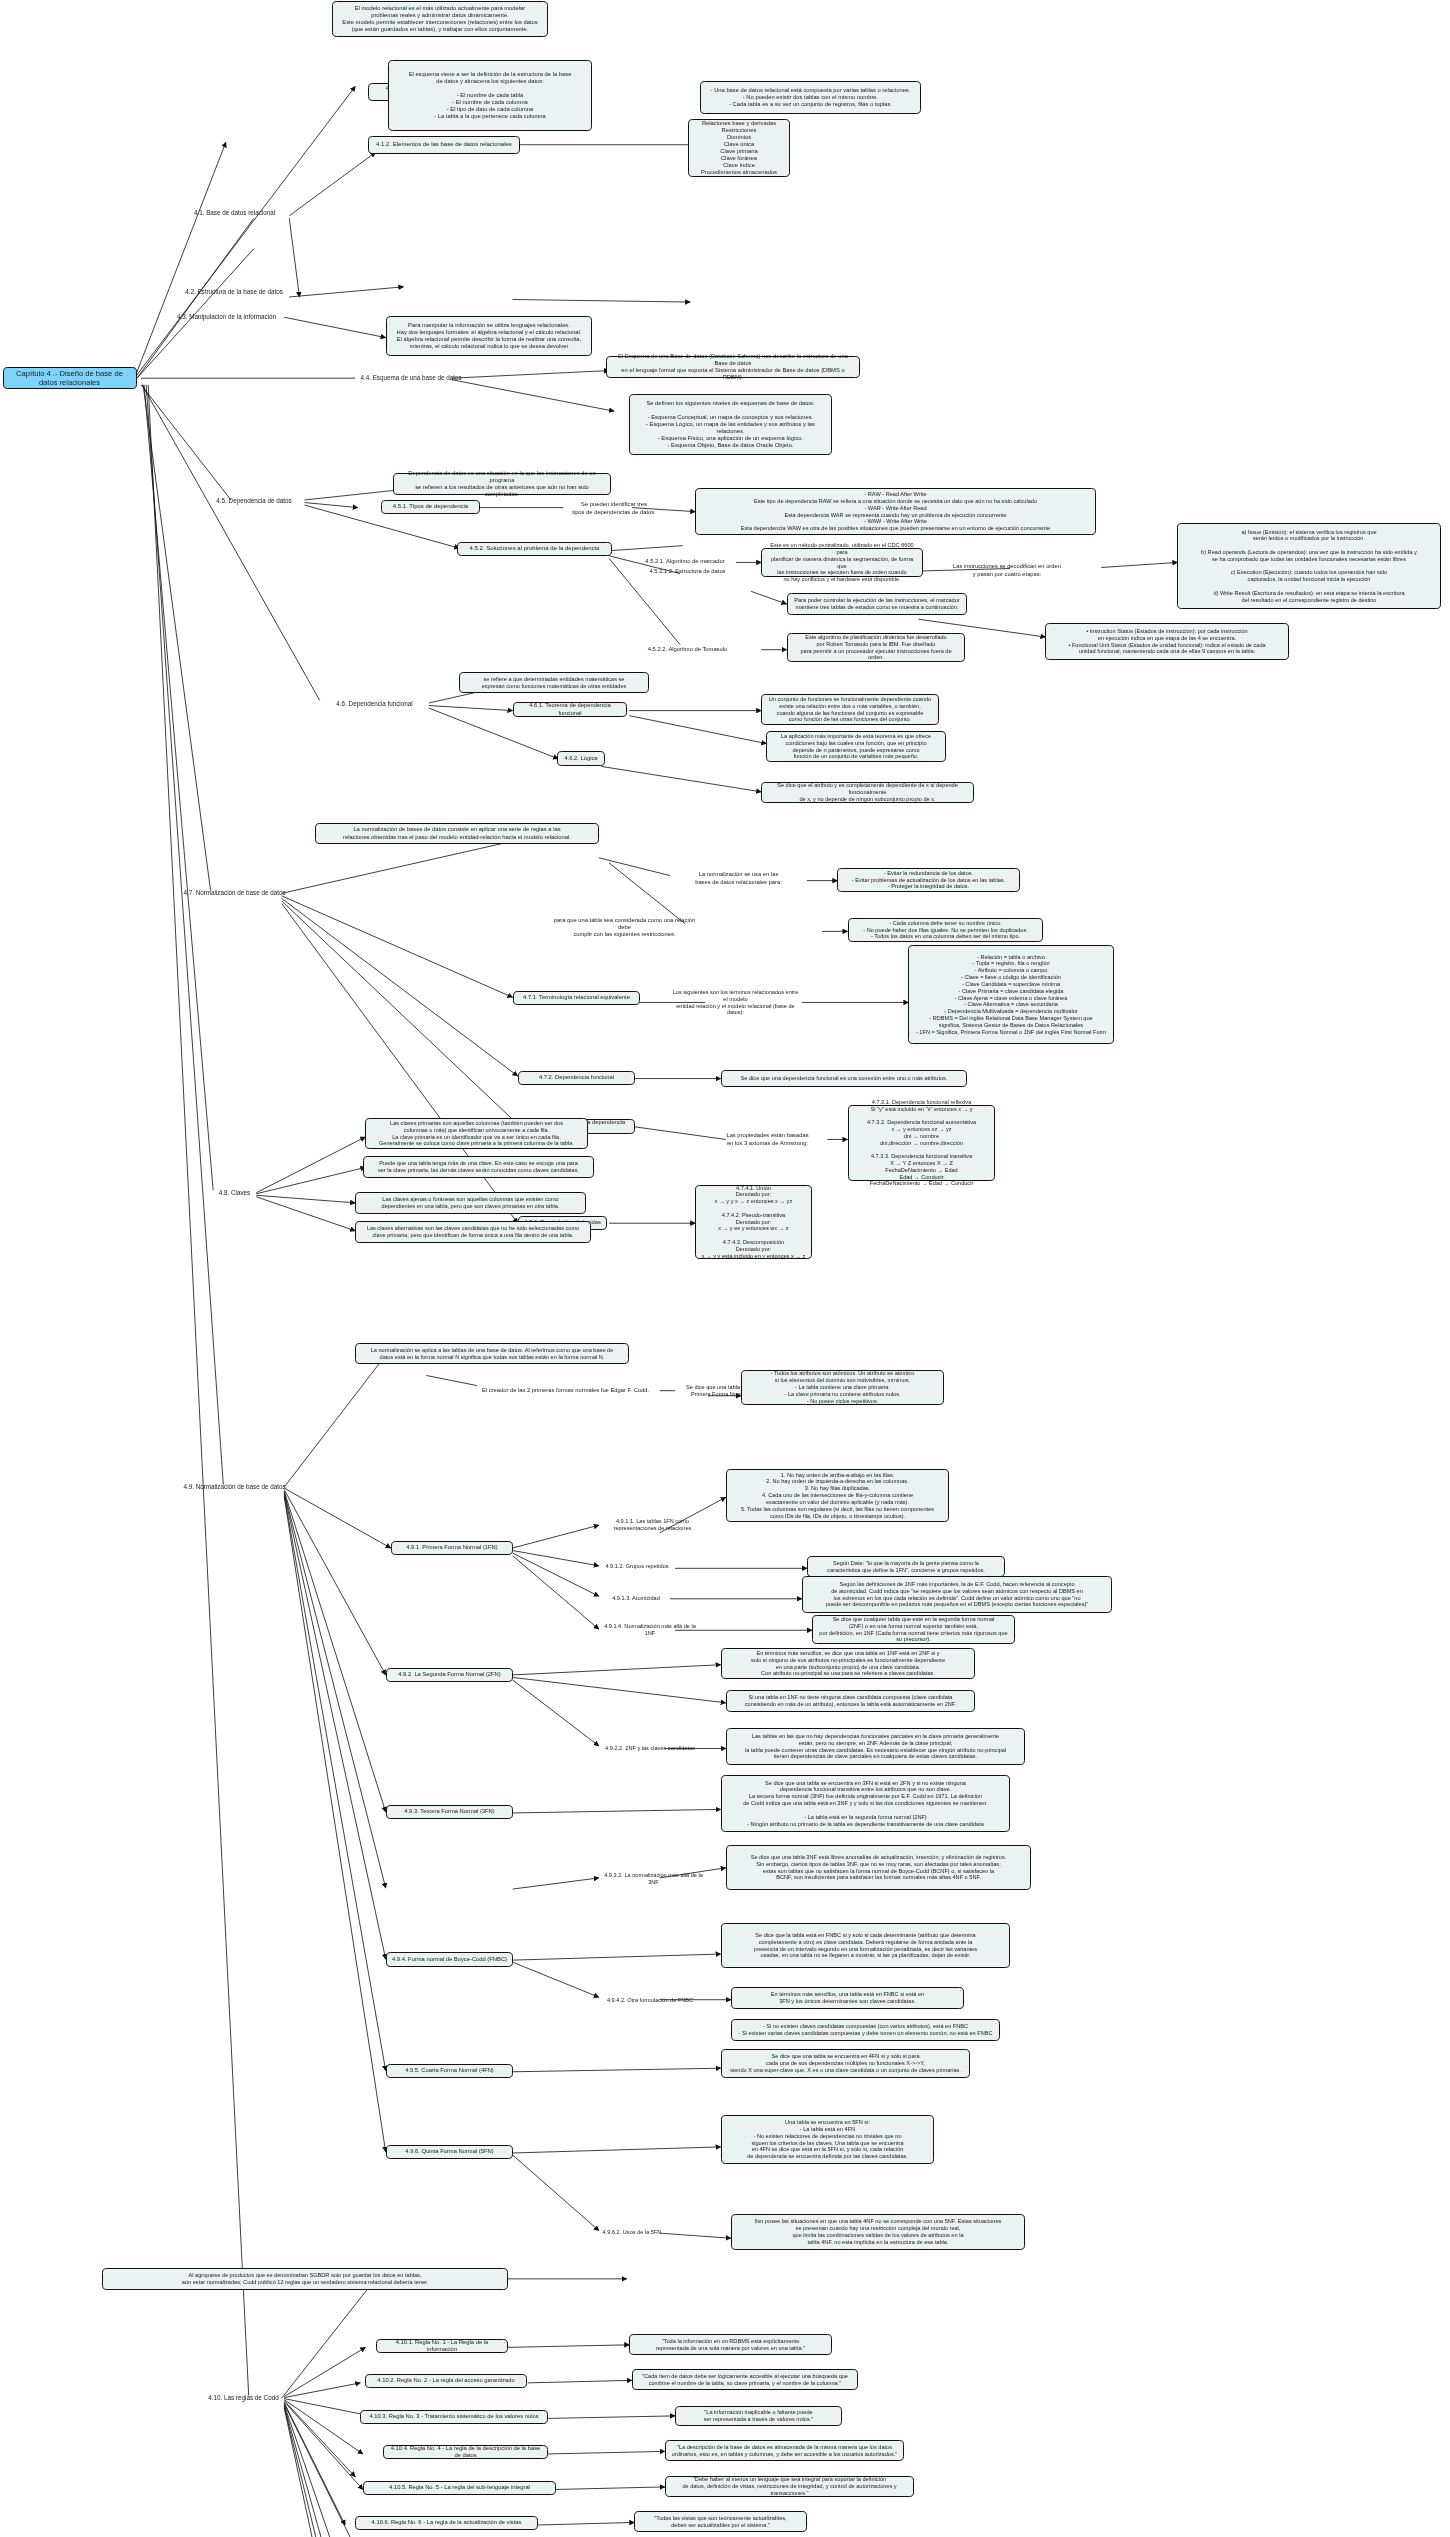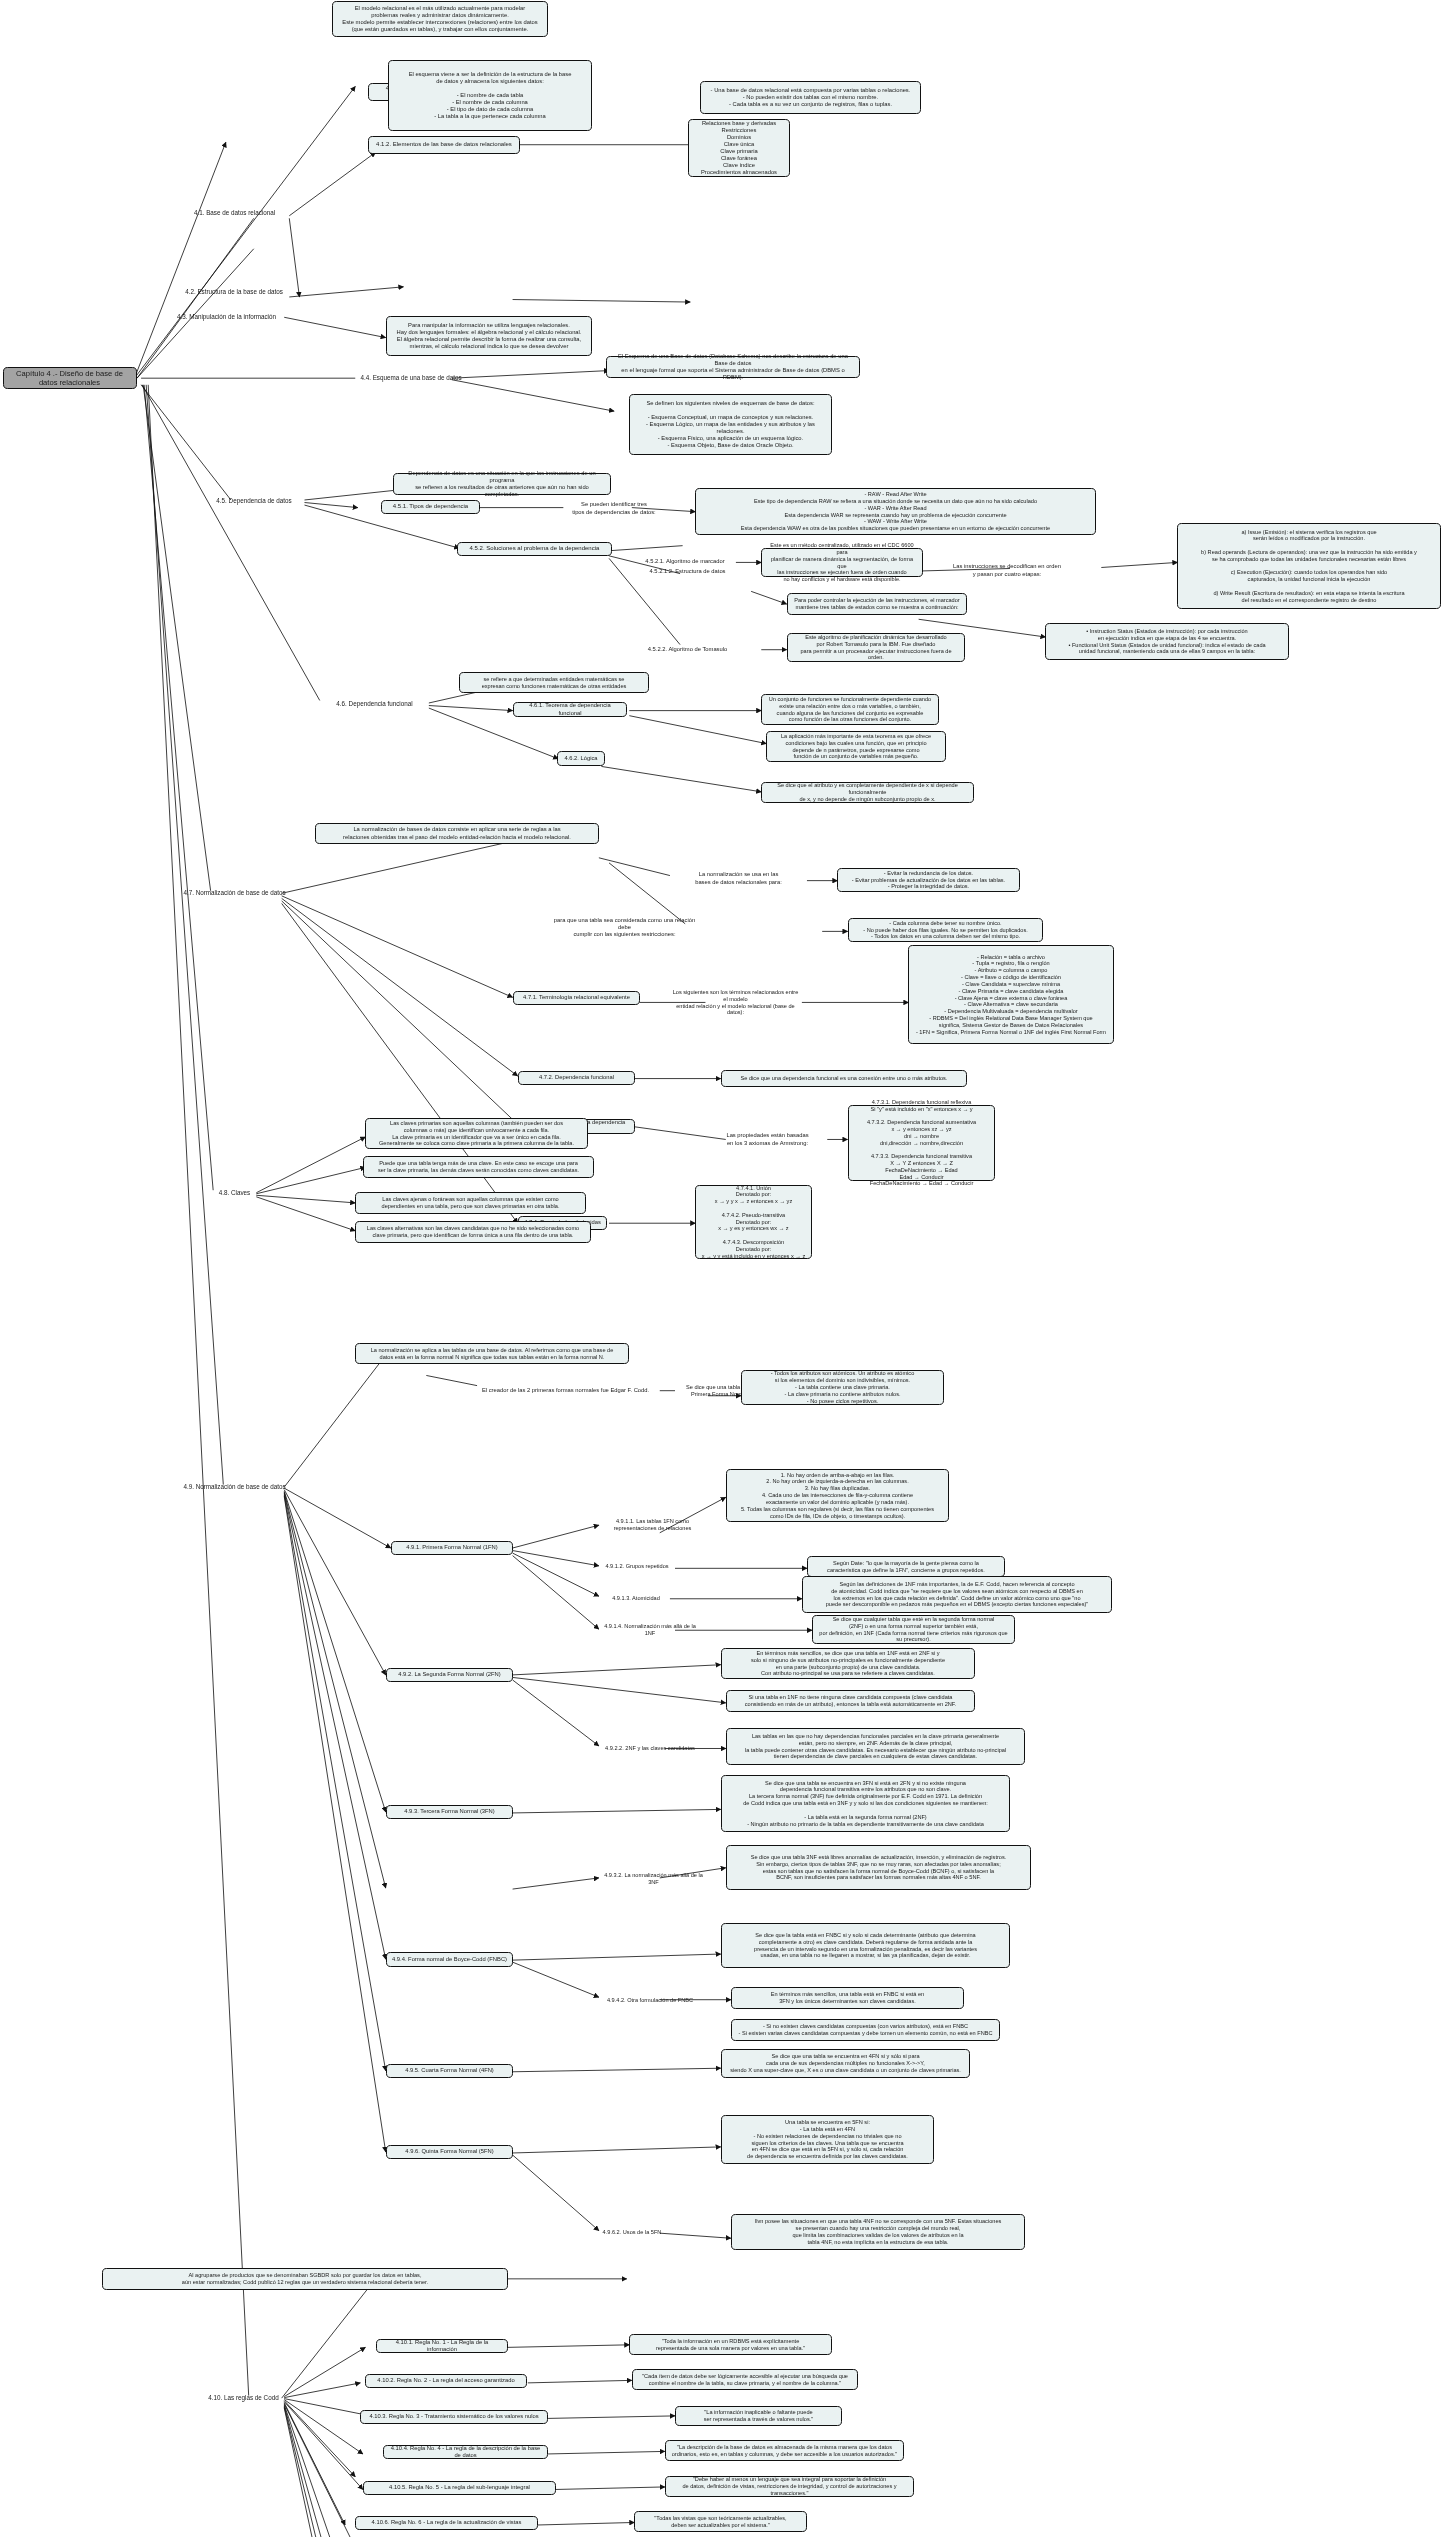--- a/index.html
+++ b/index.html
@@ -37,21 +37,21 @@
     border-radius: 0;
     padding: 0;
     text-align: center;
     line-height: 1.22;
     white-space: pre-line;
     display: flex;
     align-items: center;
     justify-content: center;
   }
   .root {
-    background:#a3a3a3;
+    background:#7dd3fc;
     border:0.8px solid #111;
     border-radius:4.6px;
   }
 </style>
 </head>
 <body>
 
 <div id="canvas">
 
   <svg id="edges" viewBox="0 0 2859 5430">

